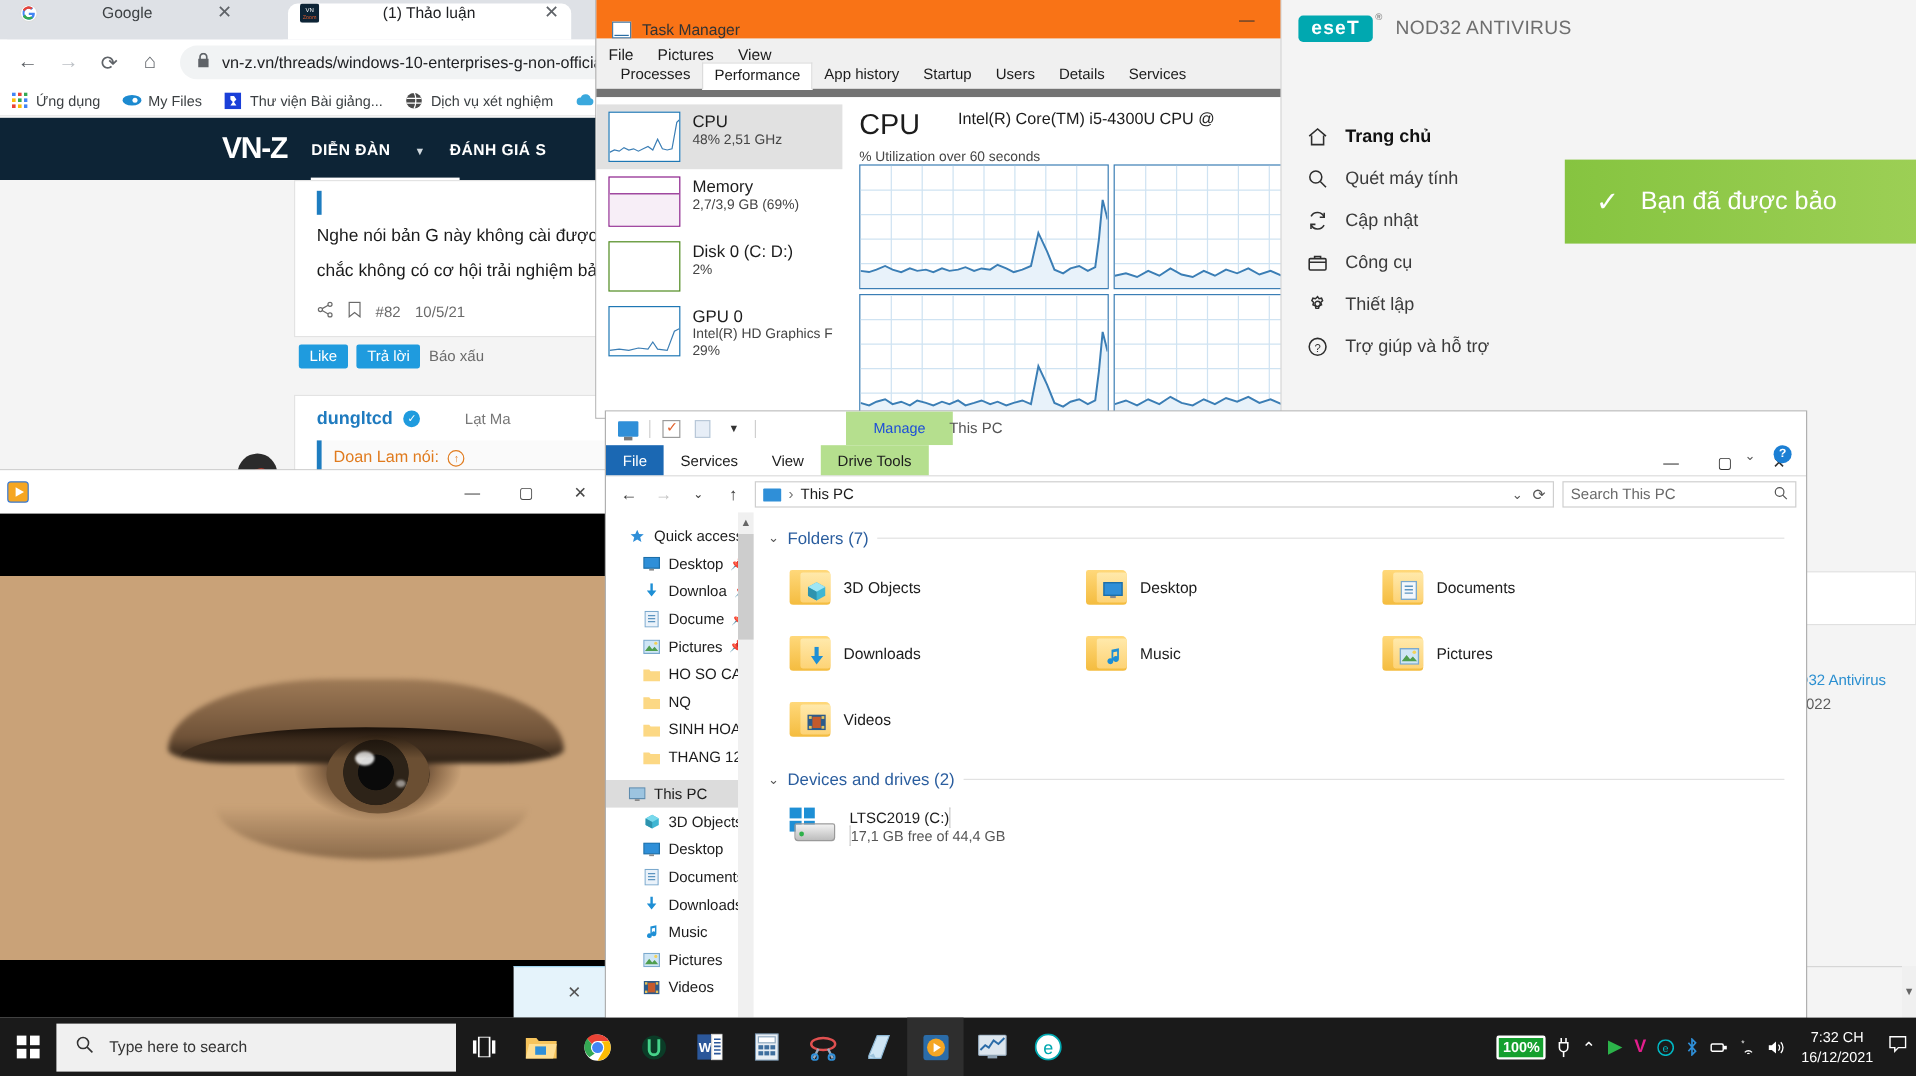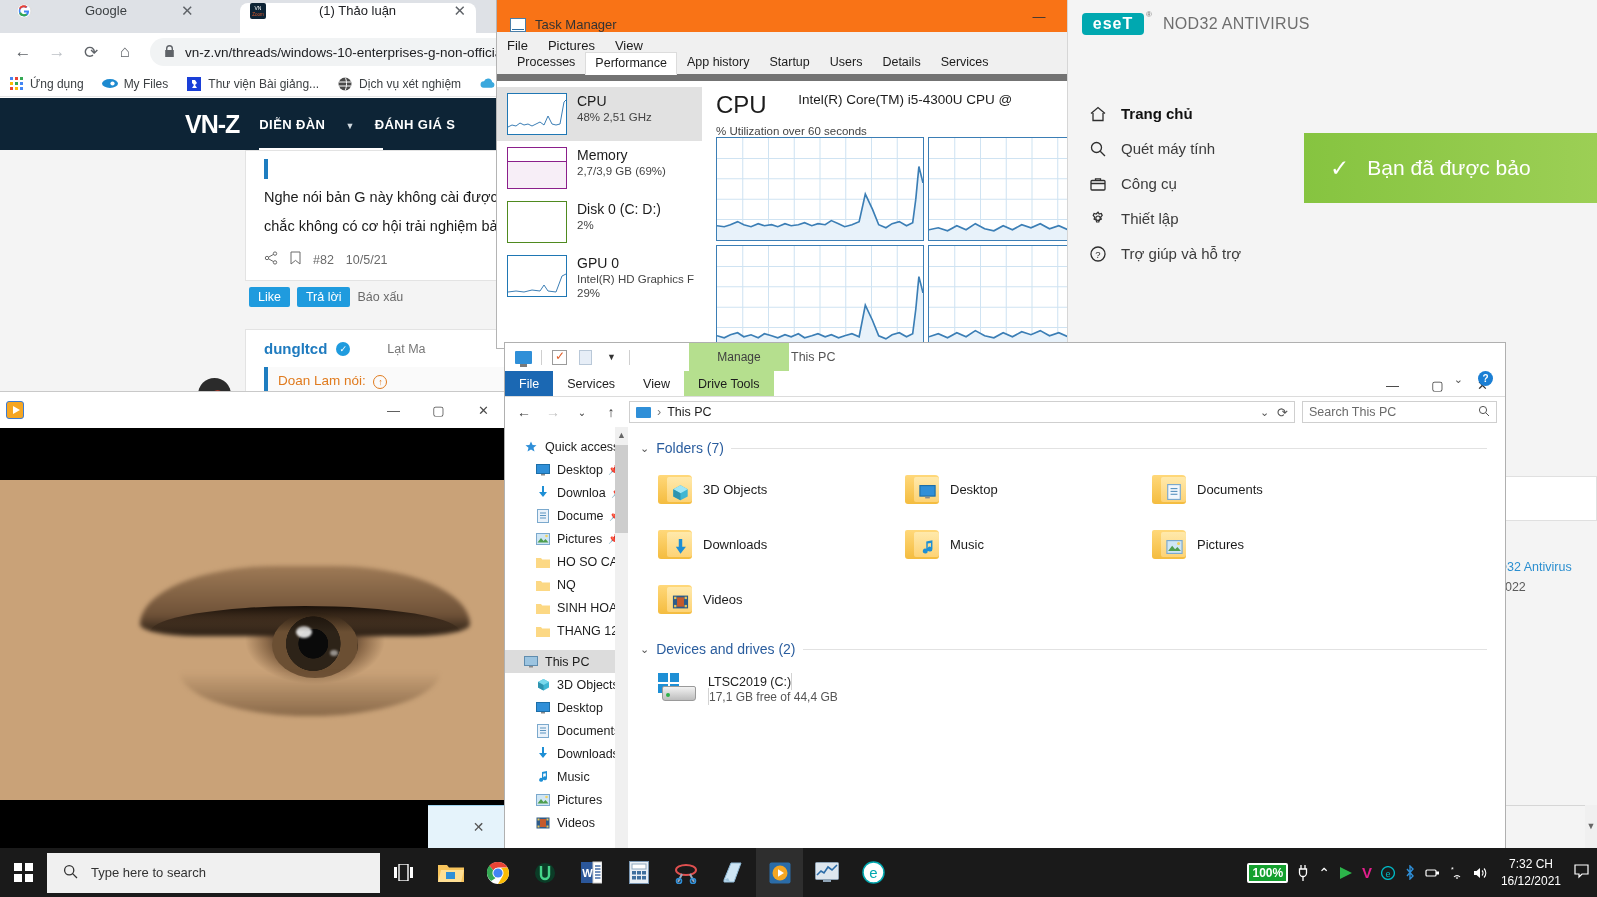--- a/index.html
+++ b/index.html
@@ -177,23 +177,23 @@
               box-shadow:0 0 0 1px #b0b0b0; }
   #fe-qat { height:28px; display:flex; align-items:center; padding-left:10px; gap:9px;
             background:#fff; position:relative; }
   .fe-qicon { width:17px; height:15px; display:flex; align-items:center; justify-content:center; }
   #fe-monitor { width:17px; height:13px; background:#2f8fd8; border-radius:1px; position:relative; }
   #fe-monitor::after { content:""; position:absolute; left:5px; bottom:-3px; width:7px; height:3px; background:#7a7a7a; }
   #fe-check { width:15px; height:15px; border:1px solid #9b9b9b; background:#fff; position:relative; }
   #fe-check::after { content:"✓"; position:absolute; left:2px; top:-2px; color:#e0602c; font-size:12px; }
   #fe-blank { width:13px; height:15px; background:#e7eef7; border:1px solid #b9c8d8; }
   #fe-qsep { width:1px; height:15px; background:#cfcfcf; }
-  #fe-manage-grp { position:absolute; left:184px; top:0; width:100px; height:28px;
+  #fe-manage-grp { position:absolute; left:200px; top:0; width:89px; height:28px;
                    background:#b5df8e; display:flex; align-items:center; justify-content:center;
-                   font-size:12px; color:#404040; }
+                   font-size:12px; color:#1d4ed8; }
   #fe-thispc-lbl { position:absolute; left:286px; top:0; height:28px; display:flex;
                    align-items:center; font-size:12.5px; color:#555; }
   #fe-ribbon-tabs { height:26px; display:flex; align-items:stretch; background:#fff;
                     border-bottom:1px solid #dcdcdc; position:relative; }
   .fe-tab { display:flex; align-items:center; padding:0 14px; font-size:12.5px; color:#1c1c1c; }
   #fe-tab-file { background:#1b68b3; color:#fff; }
   #fe-tab-drive { background:#b5df8e; }
   #fe-win-ctl { position:absolute; right:0; top:0; display:flex; }
   .fe-wb { width:45px; height:28px; display:flex; align-items:center; justify-content:center;
            color:#333; font-size:13px; }
@@ -669,20 +669,29 @@
       <span>Trang chủ</span>
     </div>
     <div class="eset-mi">
       <span class="eset-ico">
         <svg width="18" height="18" viewBox="0 0 18 18">
             <circle cx="7.5" cy="7.5" r="5" fill="none" stroke="#2e2e2e" stroke-width="1.3"></circle>
             <path d="M11.2 11.2 16 16" stroke="#2e2e2e" stroke-width="1.3"></path>
           </svg>
       </span>
       <span>Quét máy tính</span>
+    </div>
+    <div class="eset-mi">
+      <span class="eset-ico">
+        <svg width="18" height="18" viewBox="0 0 18 18">
+            <path d="M14.5 6A6 6 0 0 0 3.6 5.3M3.5 12A6 6 0 0 0 14.4 12.7" fill="none" stroke="#2e2e2e" stroke-width="1.3"></path>
+            <path d="M14.5 2.2V6H10.8M3.5 15.8V12h3.7" fill="none" stroke="#2e2e2e" stroke-width="1.3"></path>
+          </svg>
+      </span>
+      <span>Cập nhật</span>
     </div>
     <div class="eset-mi">
       <span class="eset-ico">
         <svg width="18" height="18" viewBox="0 0 18 18">
             <rect x="2" y="5.5" width="14" height="9.5" rx="1" fill="none" stroke="#2e2e2e" stroke-width="1.3"></rect>
             <path d="M6.5 5.5V3.8h5v1.7M2 8.5h14" stroke="#2e2e2e" stroke-width="1.3" fill="none"></path>
           </svg>
       </span>
       <span>Công cụ</span>
     </div>

